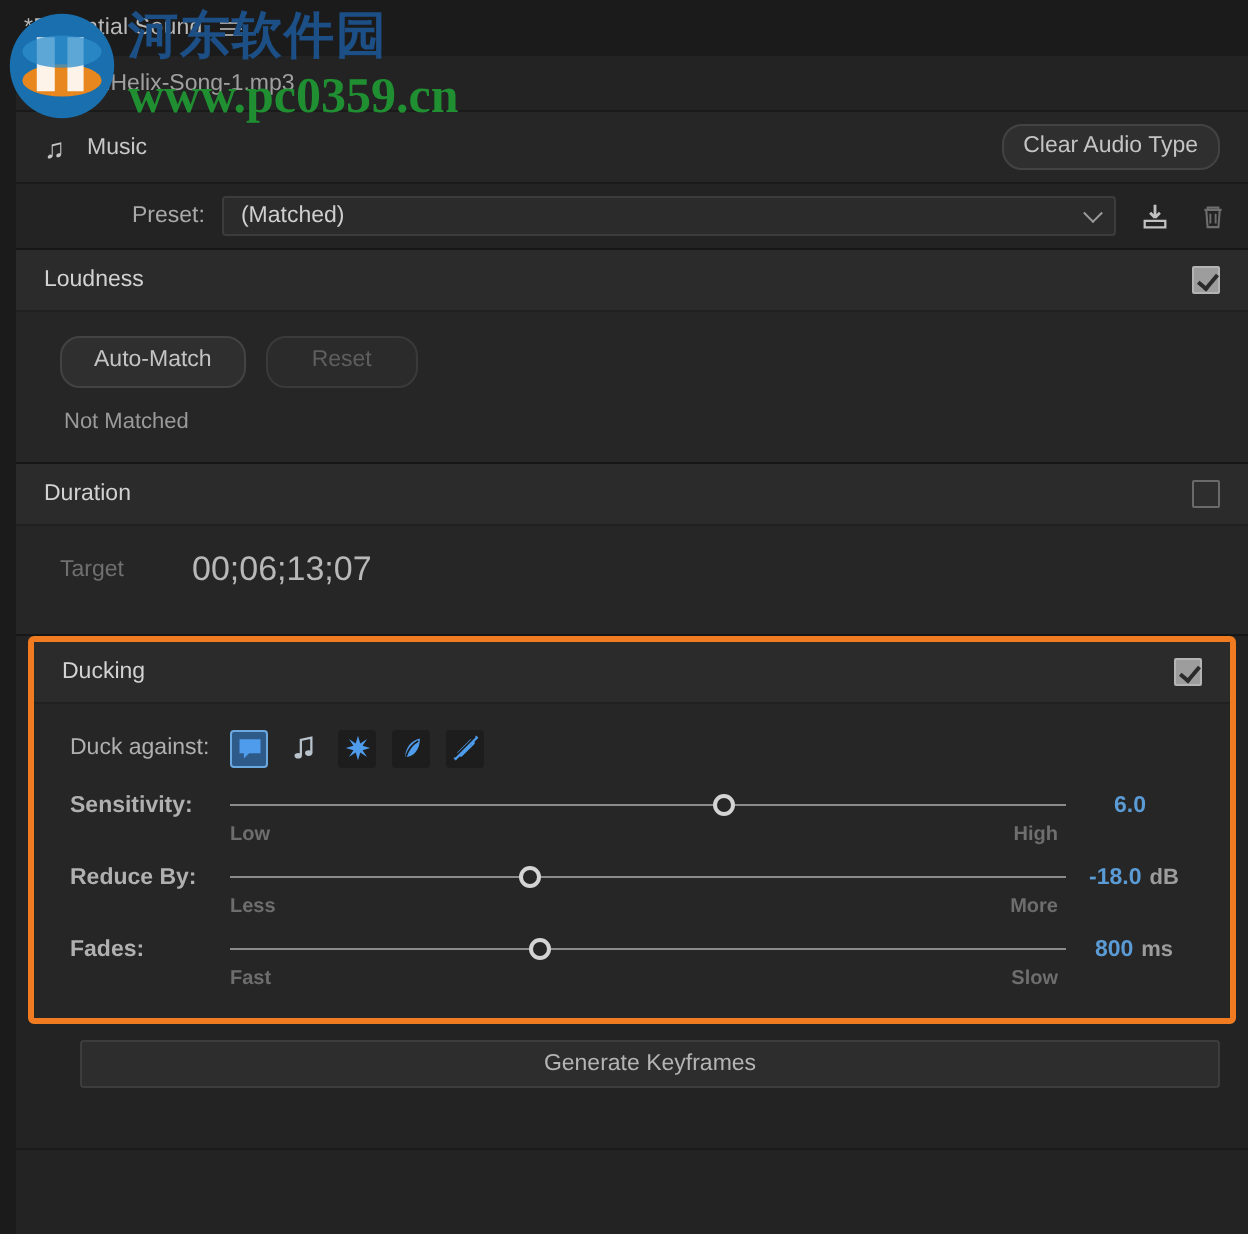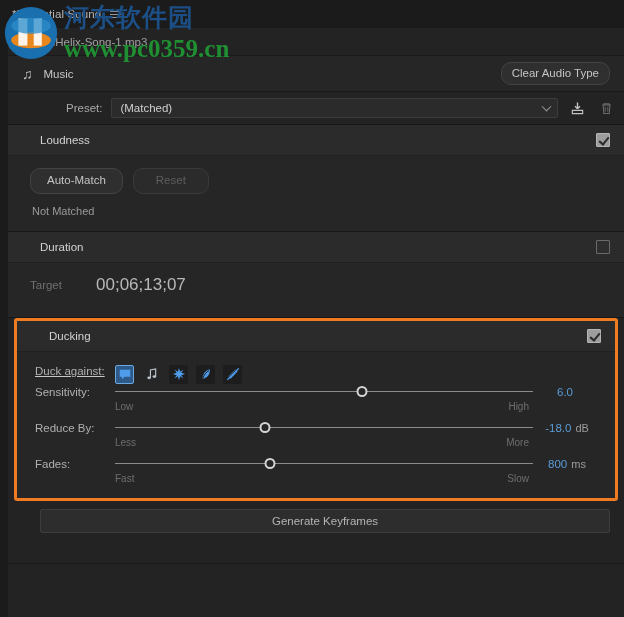--- a/index.html
+++ b/index.html
@@ -160,21 +160,21 @@
     background: #262626;
   }
   .section-head {
     height: 31px;
     display: flex;
     align-items: center;
     padding: 0 14px;
     background: #2b2b2b;
     border-bottom: 1px solid #202020;
   }
-  .section-title { flex: 1; color: #d2d2d2; font-size: 11.5px; margin-left: 18px; }
+  .section-title { flex: 1; color: #d2d2d2; font-size: 11.5px; }
 
   .checkbox {
     width: 14px; height: 14px;
     border: 1px solid #6a6a6a;
     border-radius: 1px;
     background: #2e2e2e;
     position: relative;
     cursor: pointer;
     flex: none;
   }
@@ -203,40 +203,40 @@
   .section.highlight {
     border: 3px solid #f07b20;
     border-radius: 3px;
     margin: 0 6px 0 6px;
     width: 604px;
   }
   .section.highlight .section-head { background: #2b2b2b; }
 
   .duck-row {
     display: flex;
-    align-items: flex-start;
-    text-decoration: underline;
+    align-items: center;
+    margin-bottom: 11px;
   }
   .duck-against-label { width: 80px; color: #b0b0b0; font-size: 11.5px; }
   .duck-icons { display: flex; gap: 8px; align-items: center; }
   .duck-icon {
     width: 19px; height: 19px;
     display: flex; align-items: center; justify-content: center;
     border-radius: 2px;
     cursor: pointer;
     background: #1d1d1d;
   }
   .duck-icon.plain { background: transparent; }
   .duck-icon.selected {
     background: #2e5a8a;
     border: 1px solid #6ca8e0;
   }
 
   
-  .slider-block { margin-bottom: 8px; }
+  .slider-block { margin-bottom: 8px; font-weight: bold; }
   .slider-line { display: flex; align-items: center; }
   .slider-label { width: 80px; color: #b0b0b0; font-size: 11.5px; flex: none; }
   .slider-track-wrap {
     position: relative;
     flex: 1;
     height: 16px;
     display: flex;
     align-items: center;
     cursor: pointer;
   }

